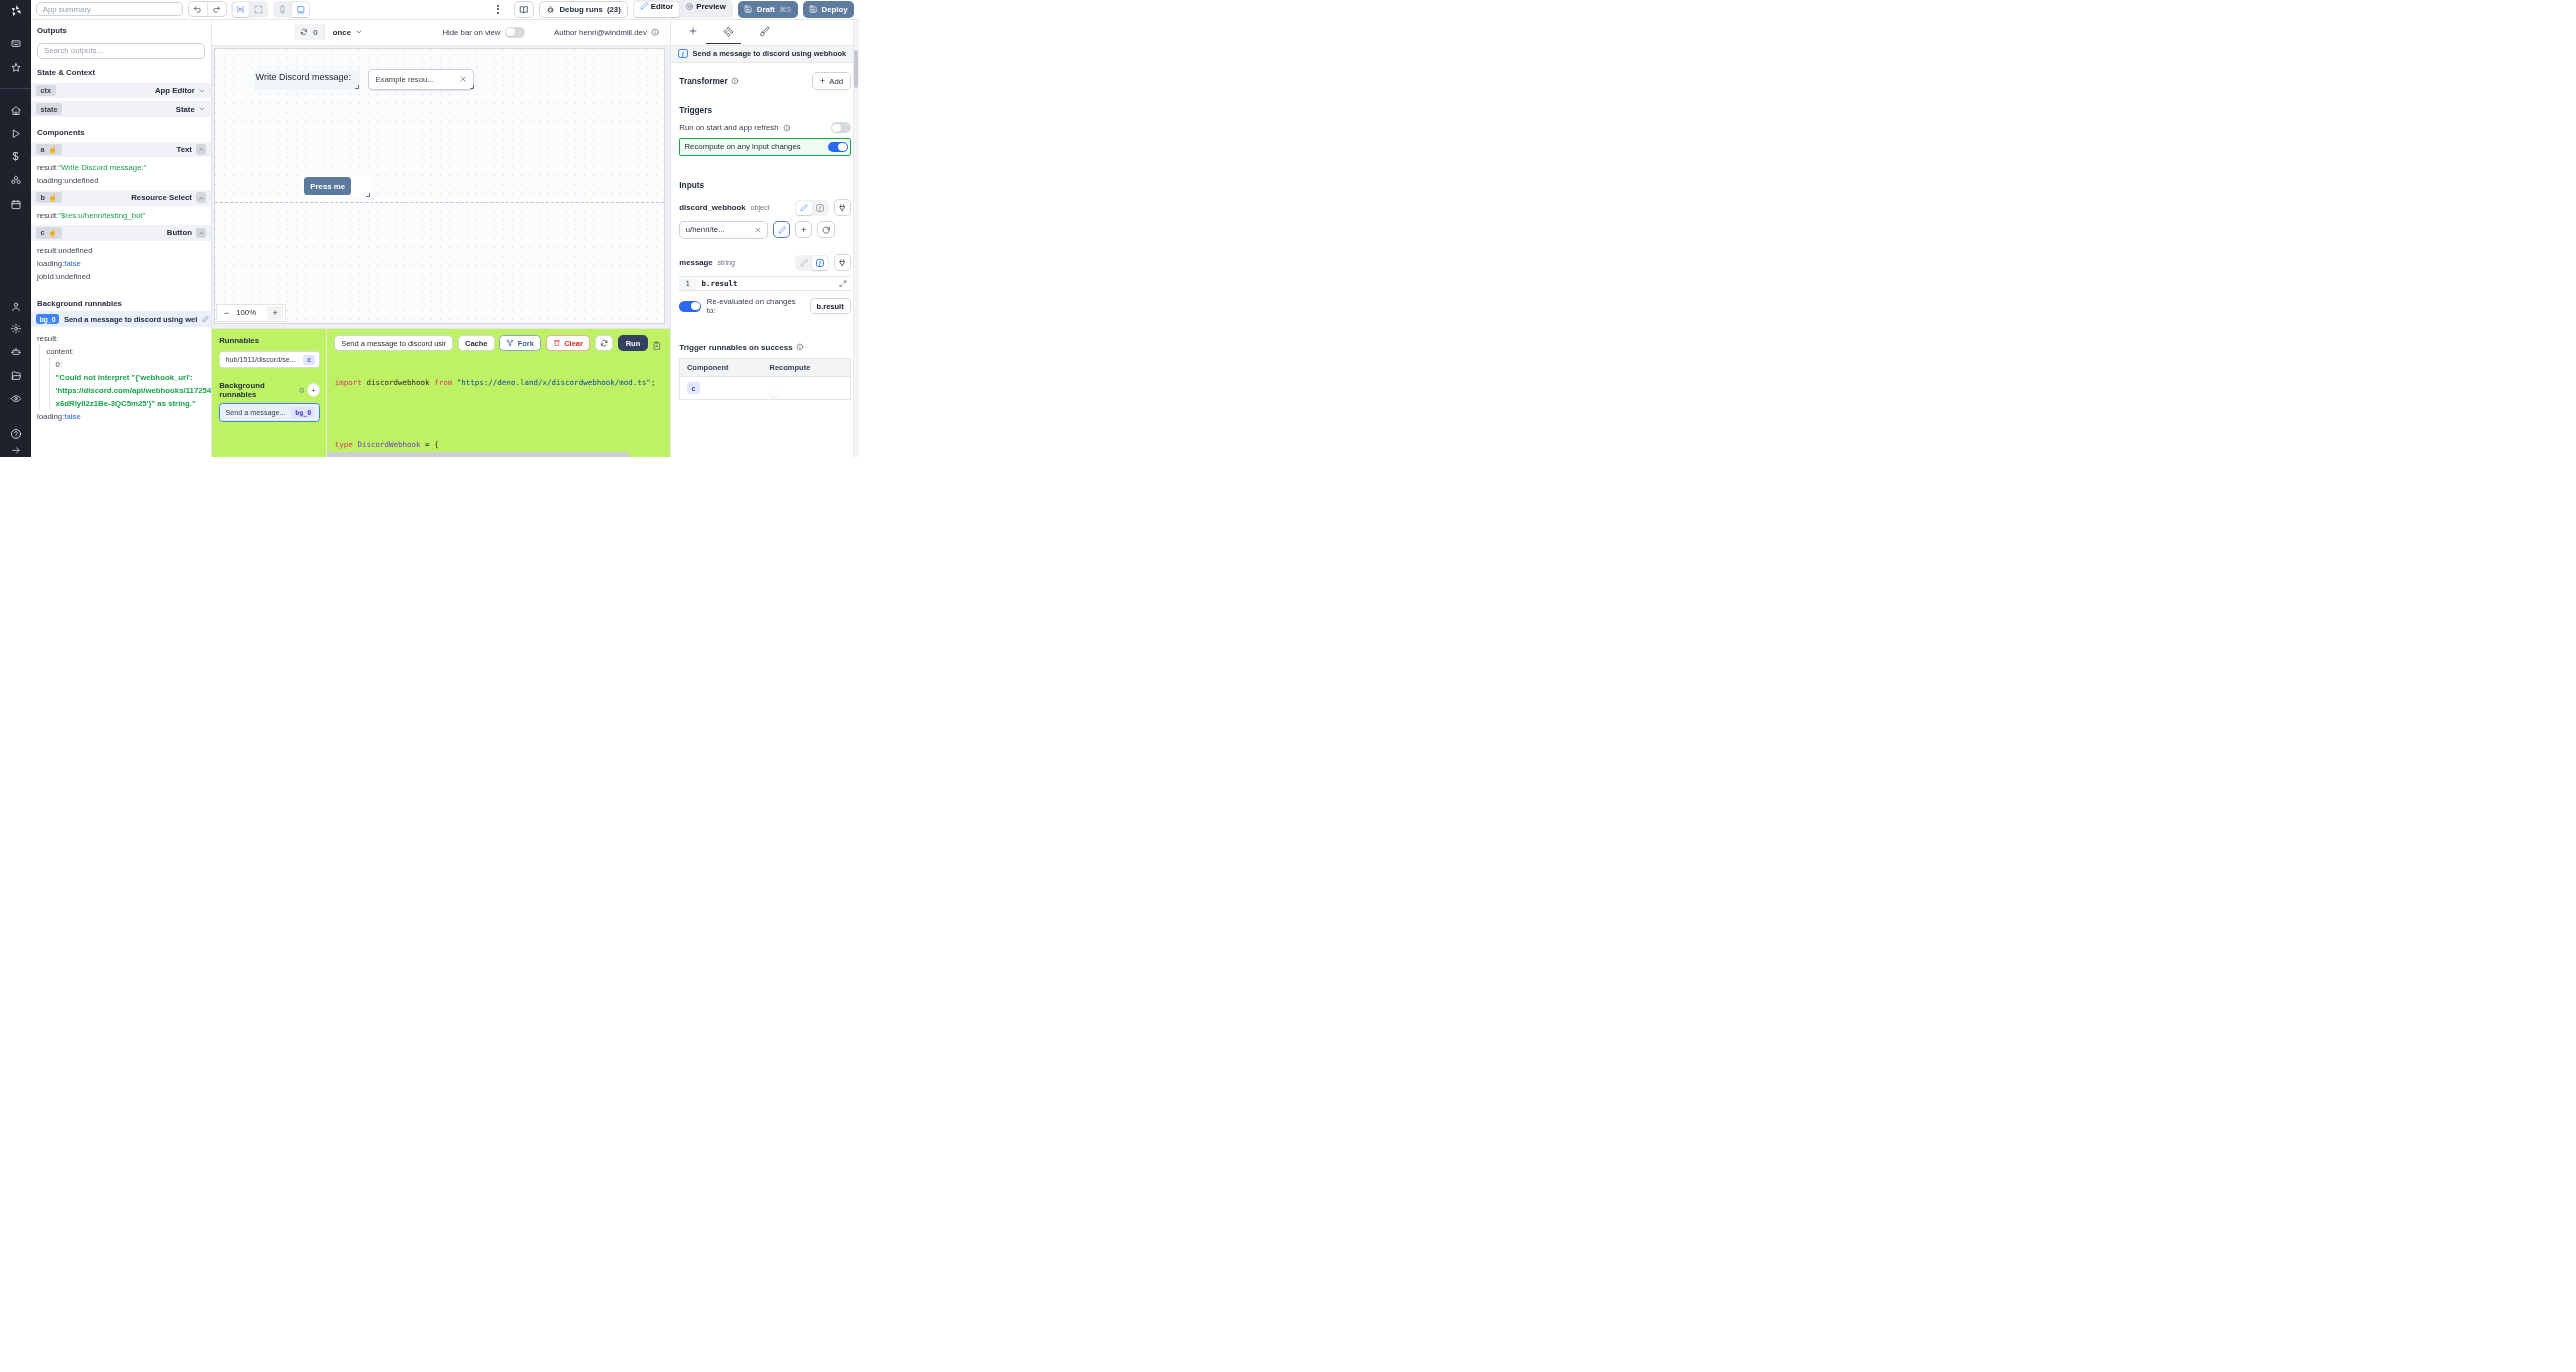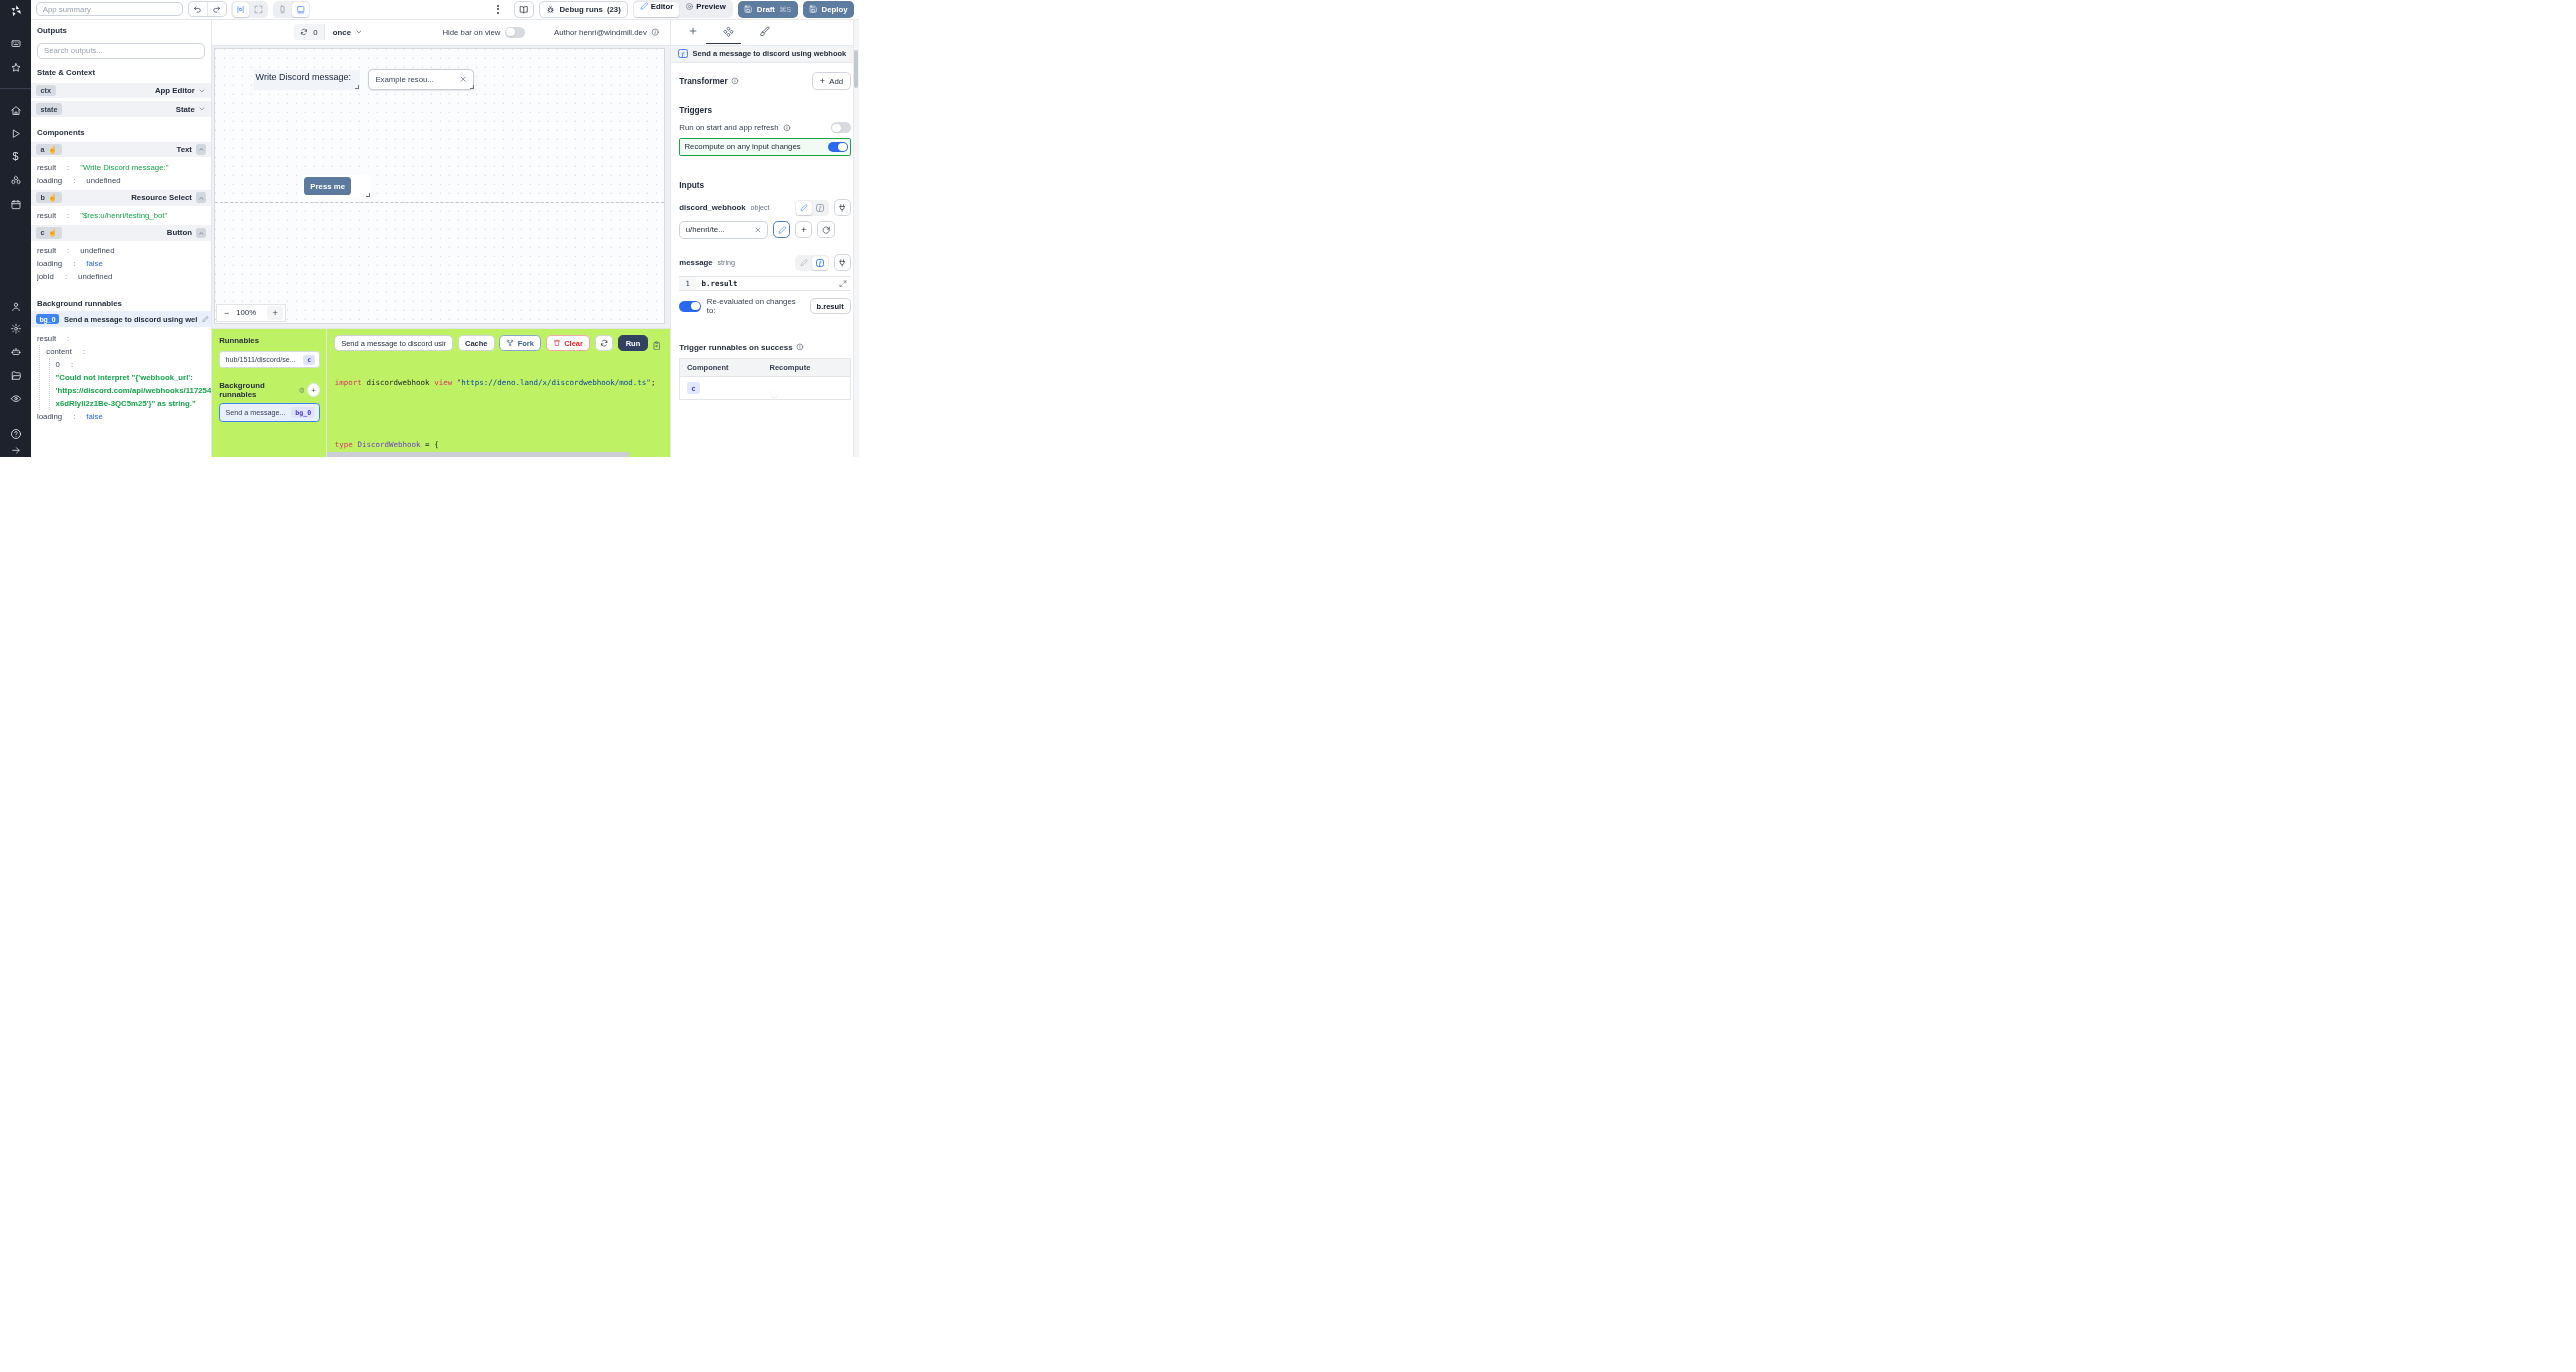--- a/index.html
+++ b/index.html
@@ -43,21 +43,21 @@
   .search-wrap { margin:8.3px 6px 9.5px; }
   .search-wrap input { width:100%; height:16px; border:0.6px solid #ccd2da; border-radius:4.8px; padding:0 6px; font-size:7.8px; outline:none; font-family:inherit; }
   .search-wrap input::placeholder { color:#9aa3b0; }
   .o-row { height:15.5px; background:#f1f2f5; display:flex; align-items:center; padding:0 4.8px; margin-top:3px; }
   .badge-gray { background:#d7dbe1; border-radius:2.4px; padding:1.2px 4.8px; font-size:7.2px; font-weight:600; color:#374151; display:flex; align-items:center; gap:3.6px; }
   .hand { font-size:7.2px; color:#4b5563; line-height:1; }
   .o-right { margin-left:auto; display:flex; align-items:center; gap:3.6px; }
   .o-type { font-weight:600; color:#232c3d; font-size:7.8px; }
   .chev-box { width:10.7px; height:10.7px; background:#d2d6dd; border-radius:2.4px; display:flex; align-items:center; justify-content:center; color:#374151; }
   .chev-plain { color:#4b5563; }
-  .kv { display:flex; align-items:center; gap:11px; padding:0 6px; height:13px; font-size:7.8px; }
+  .kv { display:flex; align-items:center; gap:0; padding:0 6px; height:13px; font-size:7.8px; }
   .kv .k { color:#3b4455; }
   .kv .colon { color:#6b7280; }
   .v-str { color:#16a34a; }
   .v-undef { color:#414b5c; }
   .v-bool { color:#2563eb; }
   .sect-gap { height:10.7px; }
   .bg-row { height:15.5px; background:#e9f0fc; display:flex; align-items:center; gap:4.8px; padding:0 2.4px 0 4.8px; margin-top:3.6px; }
   .badge-blue { background:#3d83f6; color:#fff; font-size:6.9px; font-weight:700; border-radius:2.4px; padding:1.2px 3.6px; }
   .bg-row .lbl { font-weight:700; font-size:7.5px; color:#1f2937; white-space:nowrap; overflow:hidden; flex:1; }
   .lvl { margin-left:8.3px; border-left:0.6px dotted #c9ced6; }
@@ -598,21 +598,21 @@
                 <path d="M20 5v5h-5"></path>
                 <path d="M4 19v-5h5"></path>
                 <path d="M20 10a8 8 0 0 0-14.5-3M4 14a8 8 0 0 0 14.5 3"></path>
               </svg>
           </div>
           <div class="tb-btn run">
               <span>Run</span>
             </div>
         </div>
         <div class="code">
-          <div class="cl"><span class="kw">import</span><span> discordwebhook </span><span class="kw">view</span><span> </span><span class="str">"https://deno.land/x/discordwebhook/mod.ts"</span><span>;</span></div>
+          <div class="cl"><span class="kw">import</span><span> discordwebhook </span><span class="kw">from</span><span> </span><span class="str">"https://deno.land/x/discordwebhook/mod.ts"</span><span>;</span></div>
           <div class="cl">&nbsp;</div>
           <div class="cl"><span class="kw">type</span><span> </span><span class="typ">DiscordWebhook</span><span> = {</span></div>
           
           
           
           
           
           
           
         </div>

